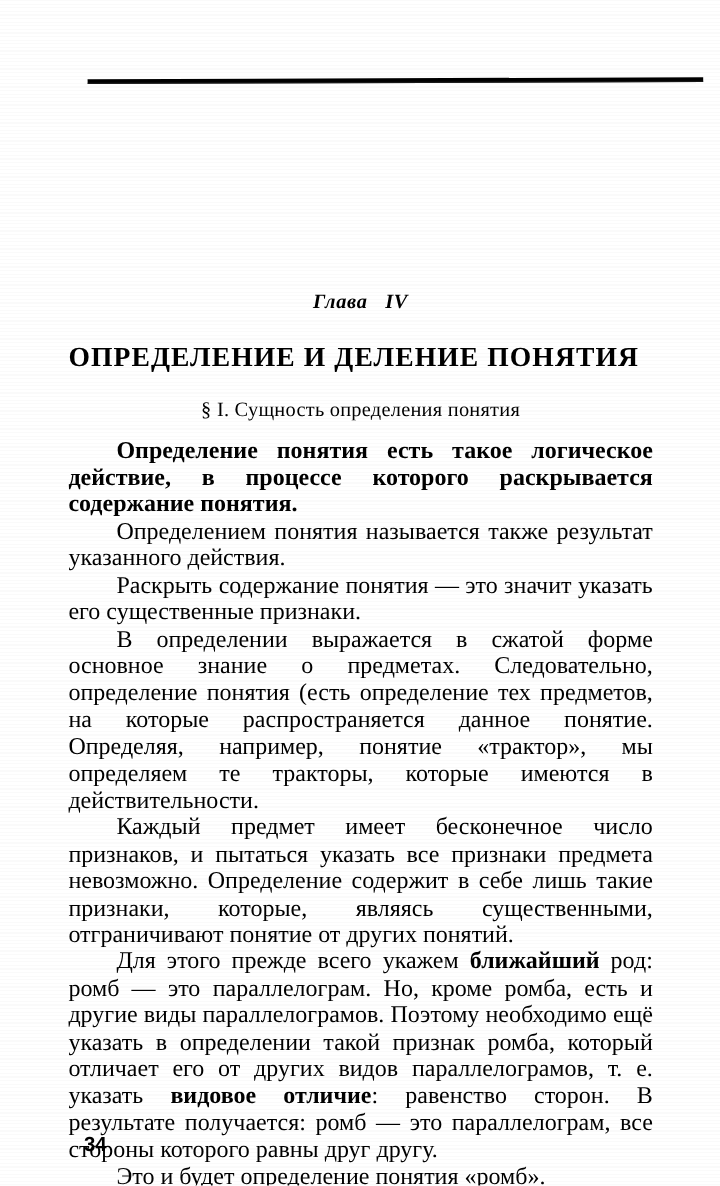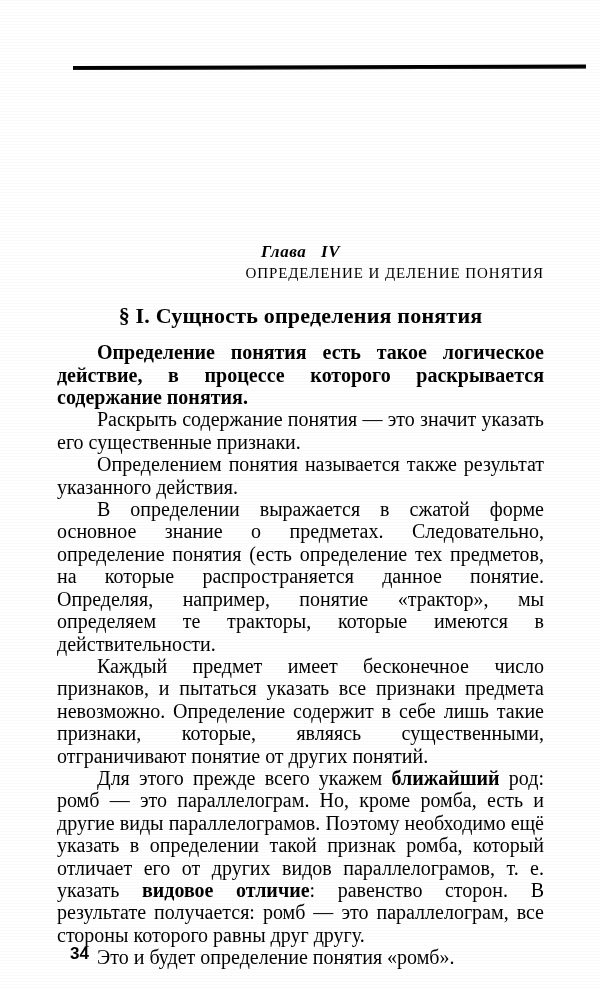--- a/index.html
+++ b/index.html
@@ -53,39 +53,39 @@
     top: 243px;
     width: 487px;
   }
 
   .chapter-label {
     text-align: center;
     font-weight: bold;
     font-style: italic;
     font-size: 17px;
     letter-spacing: .6px;
-    margin: 0 0 3px 0;
+    margin: 0 0 23px 0;
     line-height: 1.1;
   }
   .chapter-label .gap { letter-spacing: 3px; }
 
   .chapter-title {
-    text-align: right;
-    font-weight: normal;
-    font-size: 15px;
+    text-align: left;
+    font-weight: bold;
+    font-size: 23px;
     letter-spacing: .9px;
     margin: 0 0 21px 0;
     line-height: 1.15;
     font-family: "Liberation Serif", "DejaVu Serif", serif;
   }
 
   .section-title {
     text-align: center;
-    font-weight: bold;
-    font-size: 22px;
+    font-weight: normal;
+    font-size: 17px;
     letter-spacing: .2px;
     margin: 0 0 13px 0;
     line-height: 1.15;
   }
 
   p.body {
     margin: 0;
     font-size: 20px;
     line-height: 22.4px;
     text-align: justify;
@@ -127,22 +127,22 @@
 
     <div class="chapter-label">
       <span>Глава</span><span class="gap">&nbsp;&nbsp;</span><span>IV</span>
     </div>
 
     <h1 class="chapter-title">ОПРЕДЕЛЕНИЕ И ДЕЛЕНИЕ ПОНЯТИЯ</h1>
 
     <h2 class="section-title">§ I. Сущность определения понятия</h2>
 
     <p class="body" id="p1"><b>Определение понятия есть такое логическое действие, в </b><b>процессе которого раскрывается содержание понятия.</b></p>
+    <p class="body" id="p3"><span>Определением понятия называется также результат указанного действия.</span></p>
     <p class="body" id="p2"><span>Раскрыть содержание понятия — это значит указать его существенные признаки.</span></p>
-    <p class="body" id="p3"><span>Определением понятия называется также результат указанного действия.</span></p>
     <p class="body" id="p5"><span>В определении выражается в сжатой форме основное знание о предметах. Следовательно, определение понятия (есть определение тех предметов, на которые распространяется данное понятие. Определяя, например, понятие «трактор», мы определяем те тракторы, которые имеются в действительности.</span></p>
     <p class="body" id="p4"><span>Каждый предмет имеет бесконечное число признаков, и пытаться указать все признаки предмета невозможно. Определение содержит в себе лишь такие признаки, которые, являясь существенными, отграничивают понятие от других понятий.</span></p>
     <p class="body" id="p7"><span>Для этого прежде всего укажем </span><b>ближайший</b><span> род: ромб — это параллелограм. Но, кроме ромба, есть и другие виды параллелограмов. Поэтому необходимо ещё указать в определении такой признак ромба, который отличает его от других видов параллелограмов, т. е. указать </span><b>видовое отличие</b><span>: равенство сторон. В результате получается: ромб — это параллелограм, все стороны которого равны друг другу.</span></p>
     <p class="body" id="p8"><span>Это и будет определение понятия «ромб».</span></p>
 
   </div>
 
   <div class="page-number">34</div>
 
   <div class="grain"></div>

